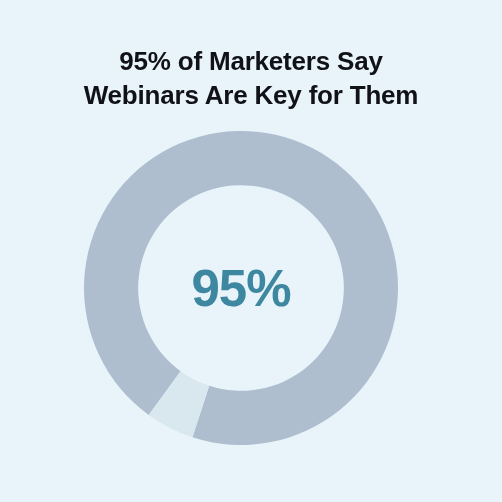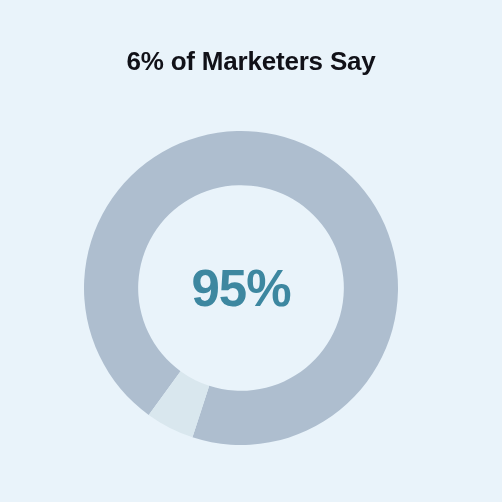--- a/index.html
+++ b/index.html
@@ -71,21 +71,22 @@
     line-height: 1;
     user-select: none;
   }
 </style>
 </head>
 <body>
 
 <div id="infographic">
 
   <div id="title-block">
-    <span class="title-line">6% of Marketers Say</span>
+    <span class="title-line">95% of Marketers Say</span>
+    <span class="title-line">Webinars Are Key for Them</span>
   </div>
 
   <div id="donut-wrap">
     <svg id="donut-svg" viewBox="0 0 316 316">
       <g id="slice-group">
           <path d="M 65.71771539008174 285.0156681168668 A 157 157 0 1 1 109.48433188313331 307.3158730583391 L 126.22223738345231 255.80189685321213 A 102.83500000000001 102.83500000000001 0 1 0 97.55510358050353 241.19526261654772 Z" fill="#aebecf"></path>
           <path d="M 109.48433188313327 307.3158730583391 A 157 157 0 0 1 65.71771539008174 285.0156681168668 L 97.55510358050353 241.19526261654772 A 102.83500000000001 102.83500000000001 0 0 0 126.2222373834523 255.80189685321213 Z" fill="#d9e7ee"></path>
         </g>
     </svg>
     <div id="center-label">

